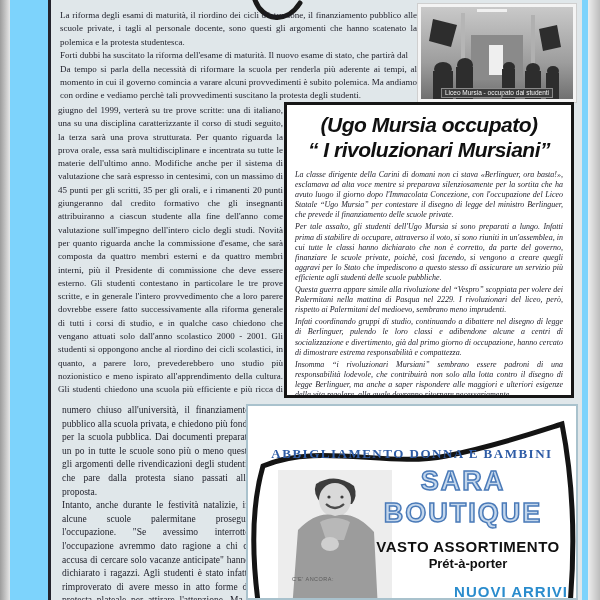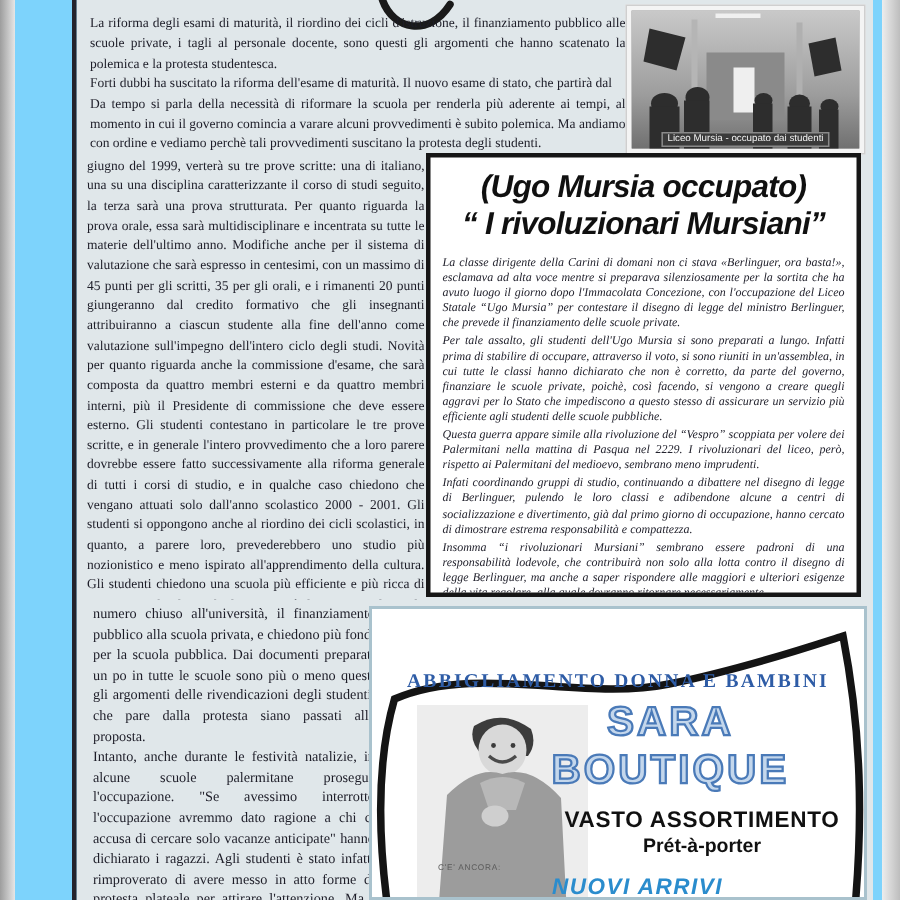--- a/index.html
+++ b/index.html
@@ -45,28 +45,28 @@
   
   .ad-box{position:absolute;left:246px;top:404px;width:332px;height:196px;background:#ffffff;
           border:2px solid #a9c2cd;box-sizing:border-box;overflow:hidden;padding-left:48px;}
   .ad-frame{position:absolute;left:0;top:0;width:100%;height:100%;}
   .ad-header{position:absolute;left:0;top:40px;width:100%;text-align:center;
              font-family:"Liberation Serif",serif;font-weight:bold;font-size:13px;
              letter-spacing:1.5px;color:#2e5ca6;}
   .woman{position:absolute;left:30px;top:64px;width:114px;height:140px;}
   .woman-caption{position:absolute;left:44px;top:170px;font-family:"Liberation Sans",sans-serif;
                  font-size:5.5px;color:#5b5b5b;letter-spacing:0.5px;}
-  .brand{position:absolute;left:104px;top:60px;width:190px;text-align:center;
+  .brand{position:absolute;left:120px;top:60px;width:190px;text-align:center;
          font-family:"Liberation Sans",sans-serif;font-weight:bold;font-size:27px;
          letter-spacing:2px;color:#c4d7ec;-webkit-text-stroke:1.5px #4a7ab8;}
   .brand.l2{top:92px;}
   .ad-line-black{position:absolute;left:120px;width:200px;text-align:center;
                  font-family:"Liberation Sans",sans-serif;font-weight:bold;color:#101010;}
-  .ad-line-blue{position:absolute;left:120px;width:200px;text-align:left;
-                font-family:"Liberation Sans",sans-serif;font-weight:bold;color:#2a8ccd;font-style:italic;}
+  .ad-line-blue{position:absolute;left:120px;width:200px;text-align:right;
+                font-family:"Liberation Sans",sans-serif;font-weight:bold;color:#2a8ccd;}
   .vasto{top:132px;font-size:15px;letter-spacing:0.5px;}
   .pret{top:150px;font-size:13px;}
   .nuovi{top:177px;font-size:15px;letter-spacing:1px;}
   .autunno{top:193px;font-size:15px;letter-spacing:1px;}
 </style>
 </head>
 <body>
 
 <div class="stage">
 

